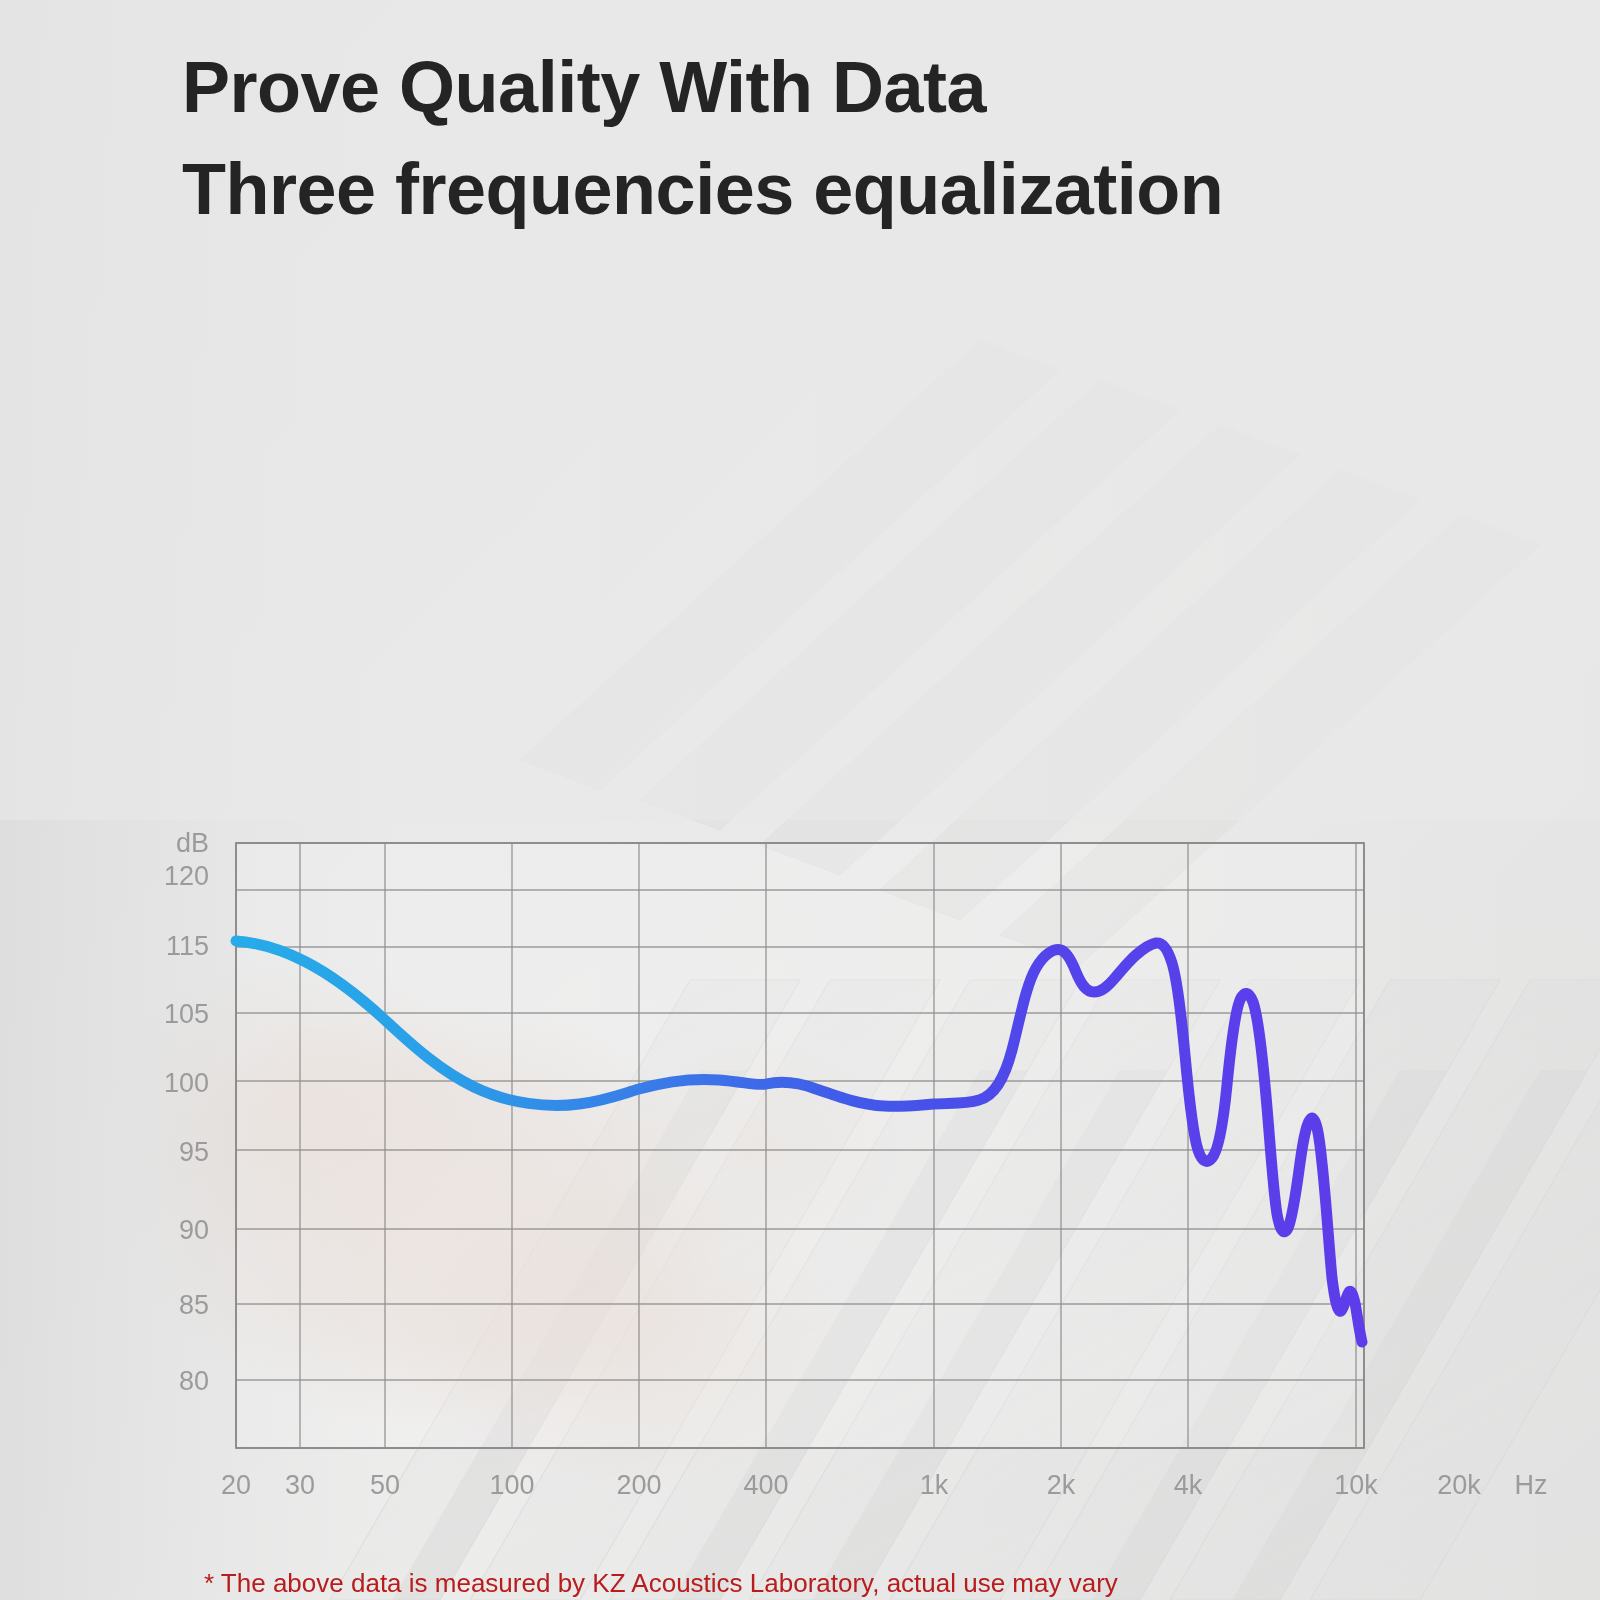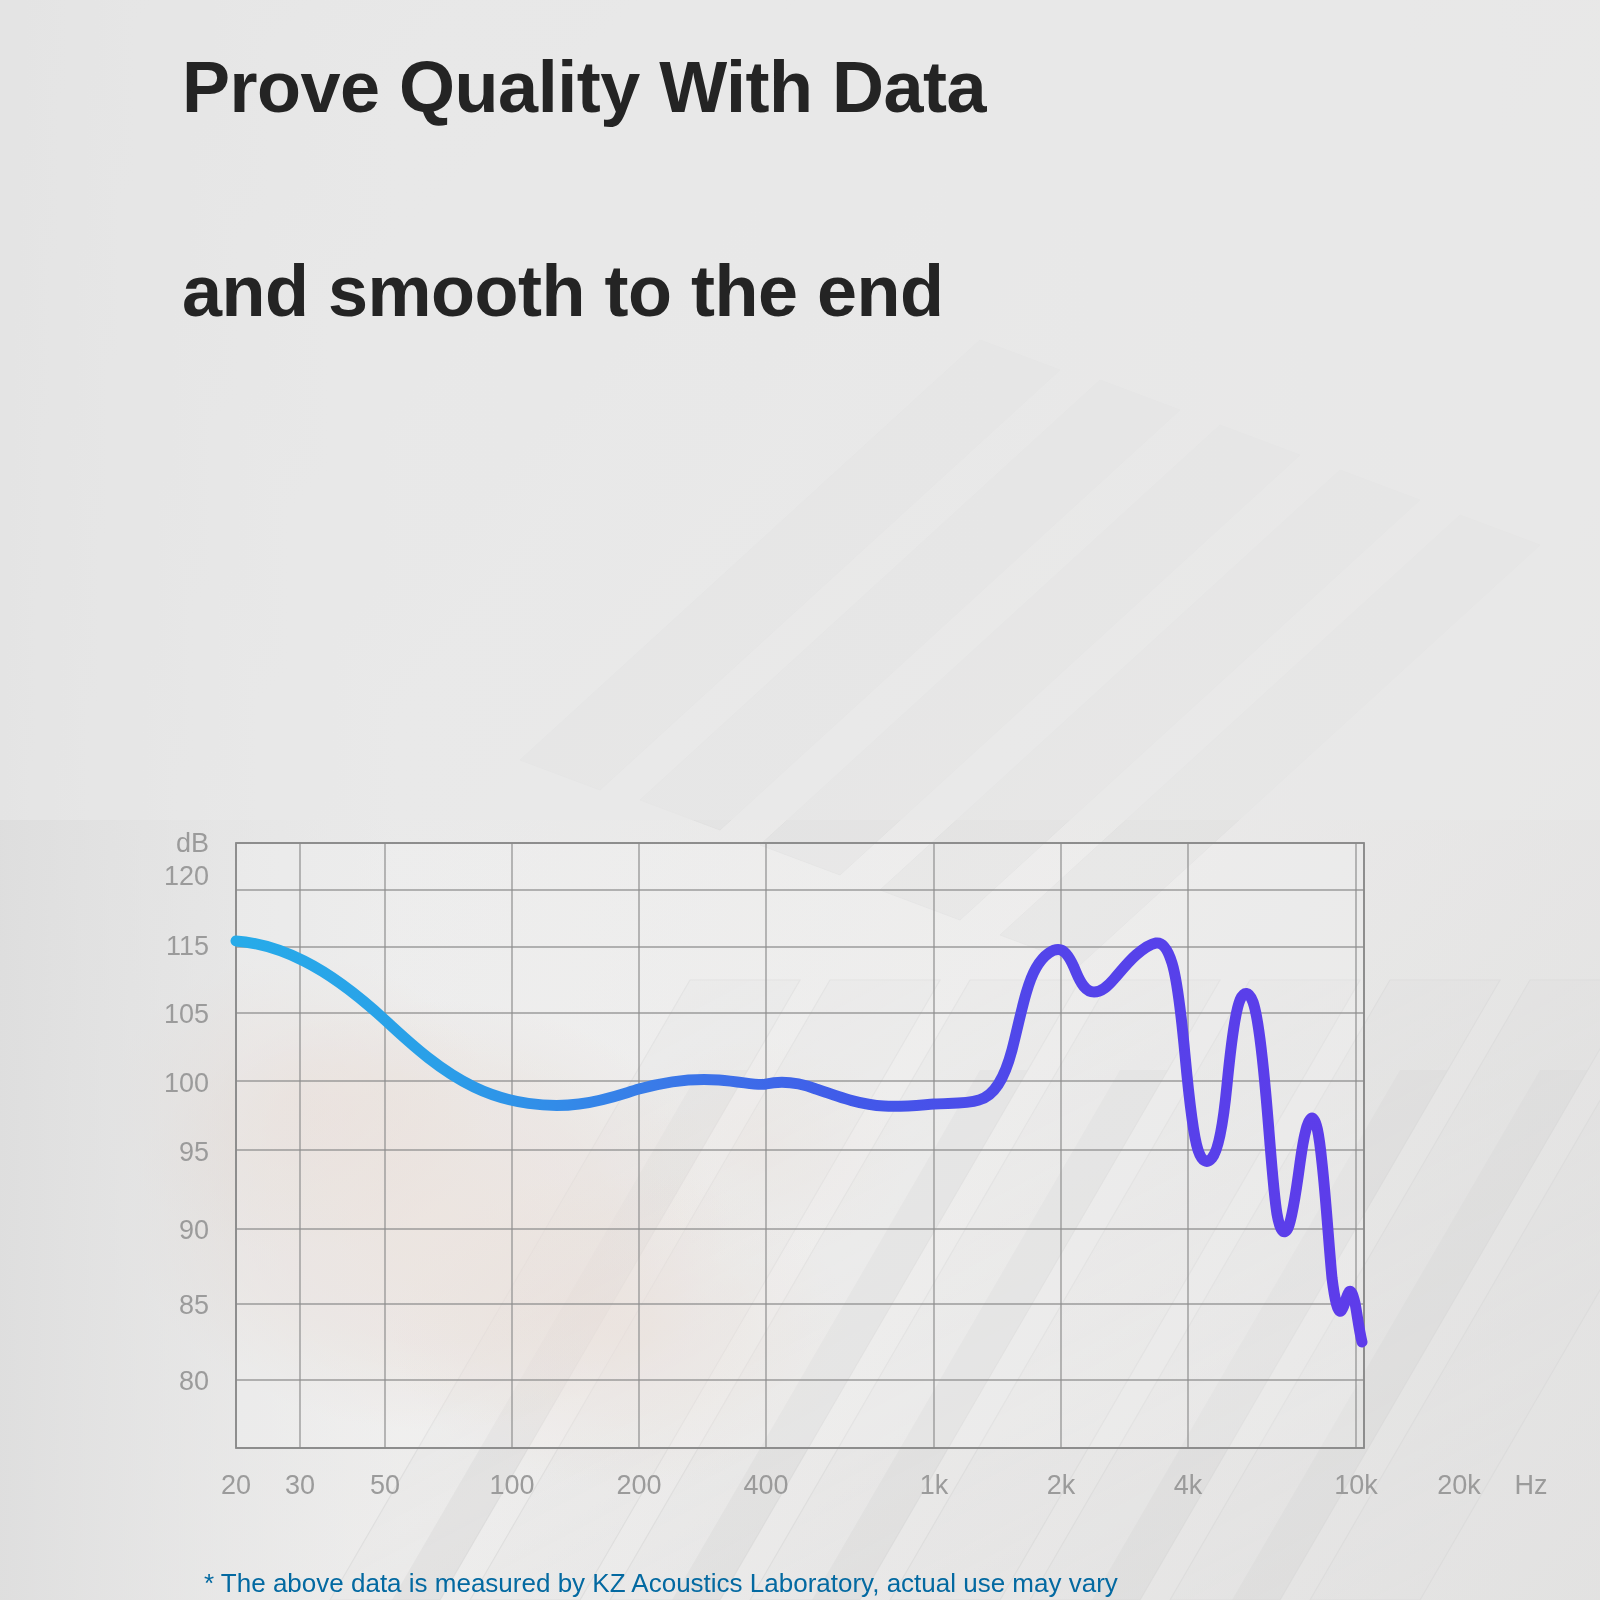--- a/index.html
+++ b/index.html
@@ -71,21 +71,21 @@
     fill: #9b9b9b;
     font-size: 27px;
   }
 
   #footnote {
     position: absolute;
     left: 204px;
     top: 1568px;
     width: 1250px;
     font-size: 26px;
-    color: #0369a1;
+    color: #b91c1c;
     white-space: nowrap;
     overflow: hidden;
   }
 </style>
 </head>
 <body>
 
 <svg id="bg-photo" viewBox="0 0 1600 1600" width="1600" height="1600" aria-hidden="true">
   <defs>
     <linearGradient id="gBase" x1="0" y1="0" x2="1" y2="1">
@@ -261,20 +261,19 @@
     <text class="axis-text" x="1352" y="1494" text-anchor="middle">10k</text>
     <text class="axis-text" x="1455" y="1494" text-anchor="middle">20k</text>
     <text class="axis-text" x="1527" y="1494" text-anchor="middle">Hz</text>
   </svg>
 </div>
 
 <div id="content">
 
   <h1 id="headline">
     <span>Prove Quality With Data</span><br>
-    <br>
-    <span>and smooth to the end</span>
+    <span>Three frequencies equalization</span><br>
   </h1>
 
 
   <p id="footnote">* The above data is measured by KZ Acoustics Laboratory, actual use may vary</p>
 
 </div>
 
 </body></html>

